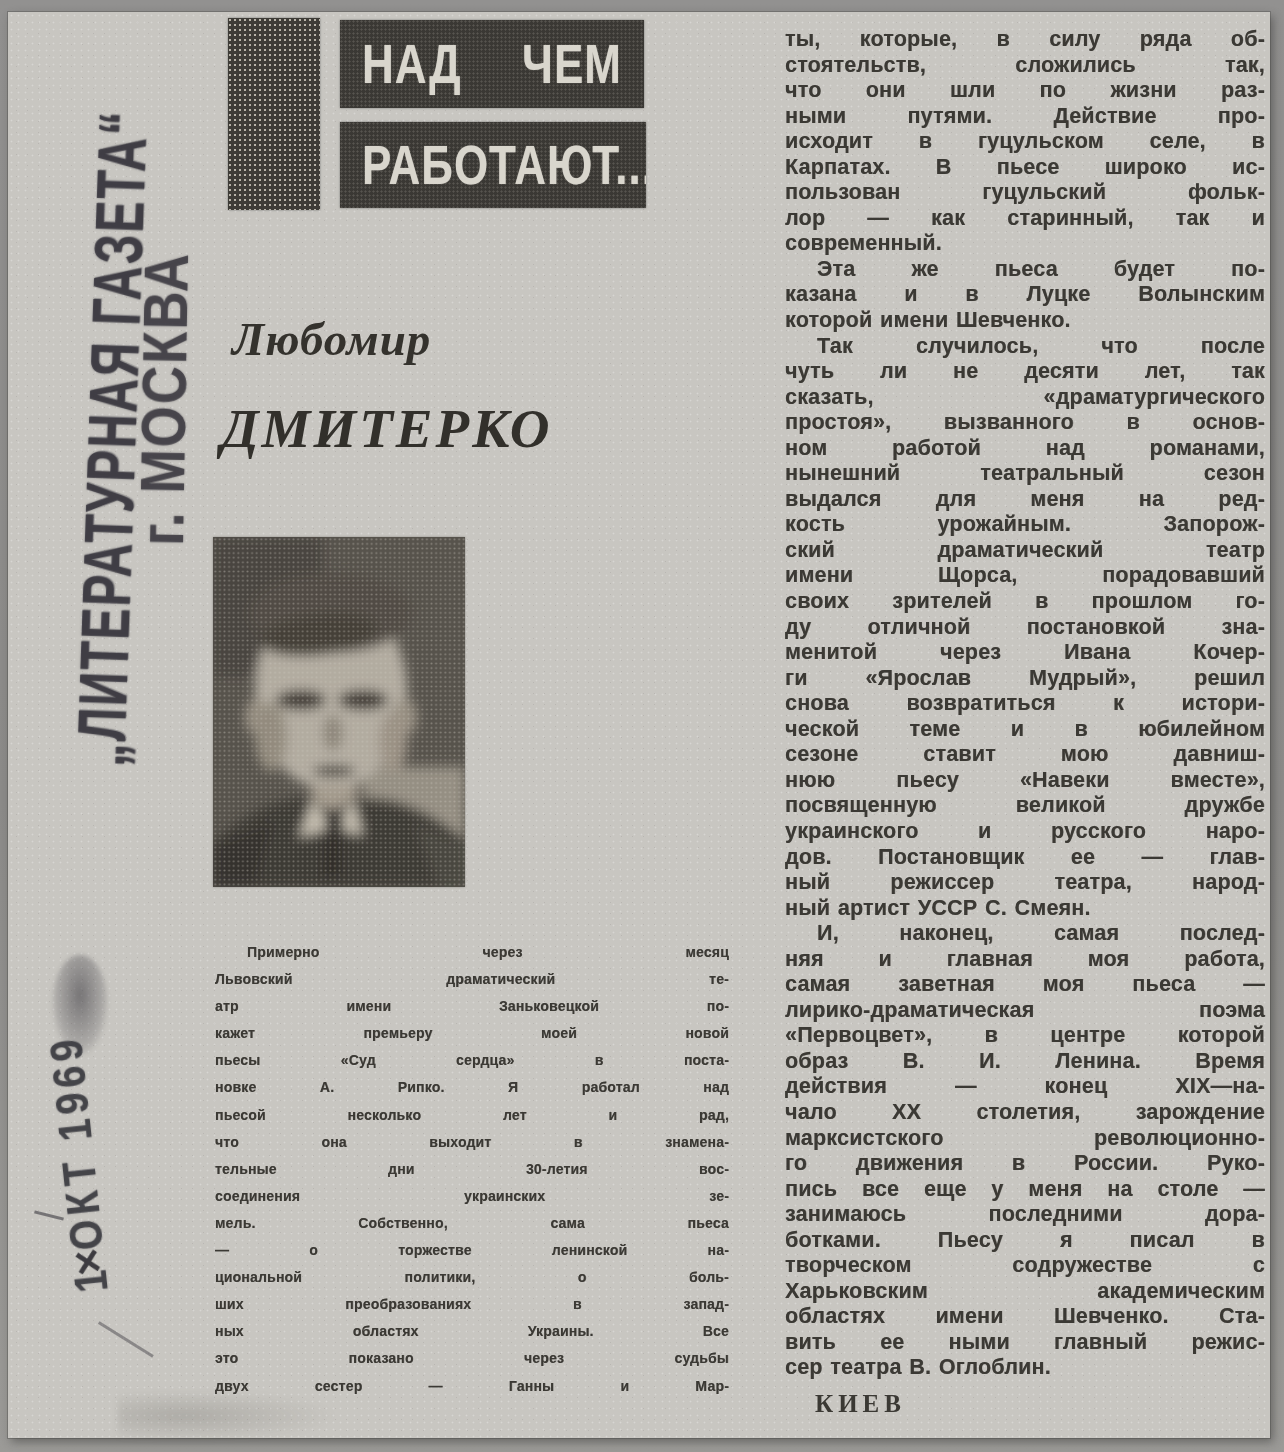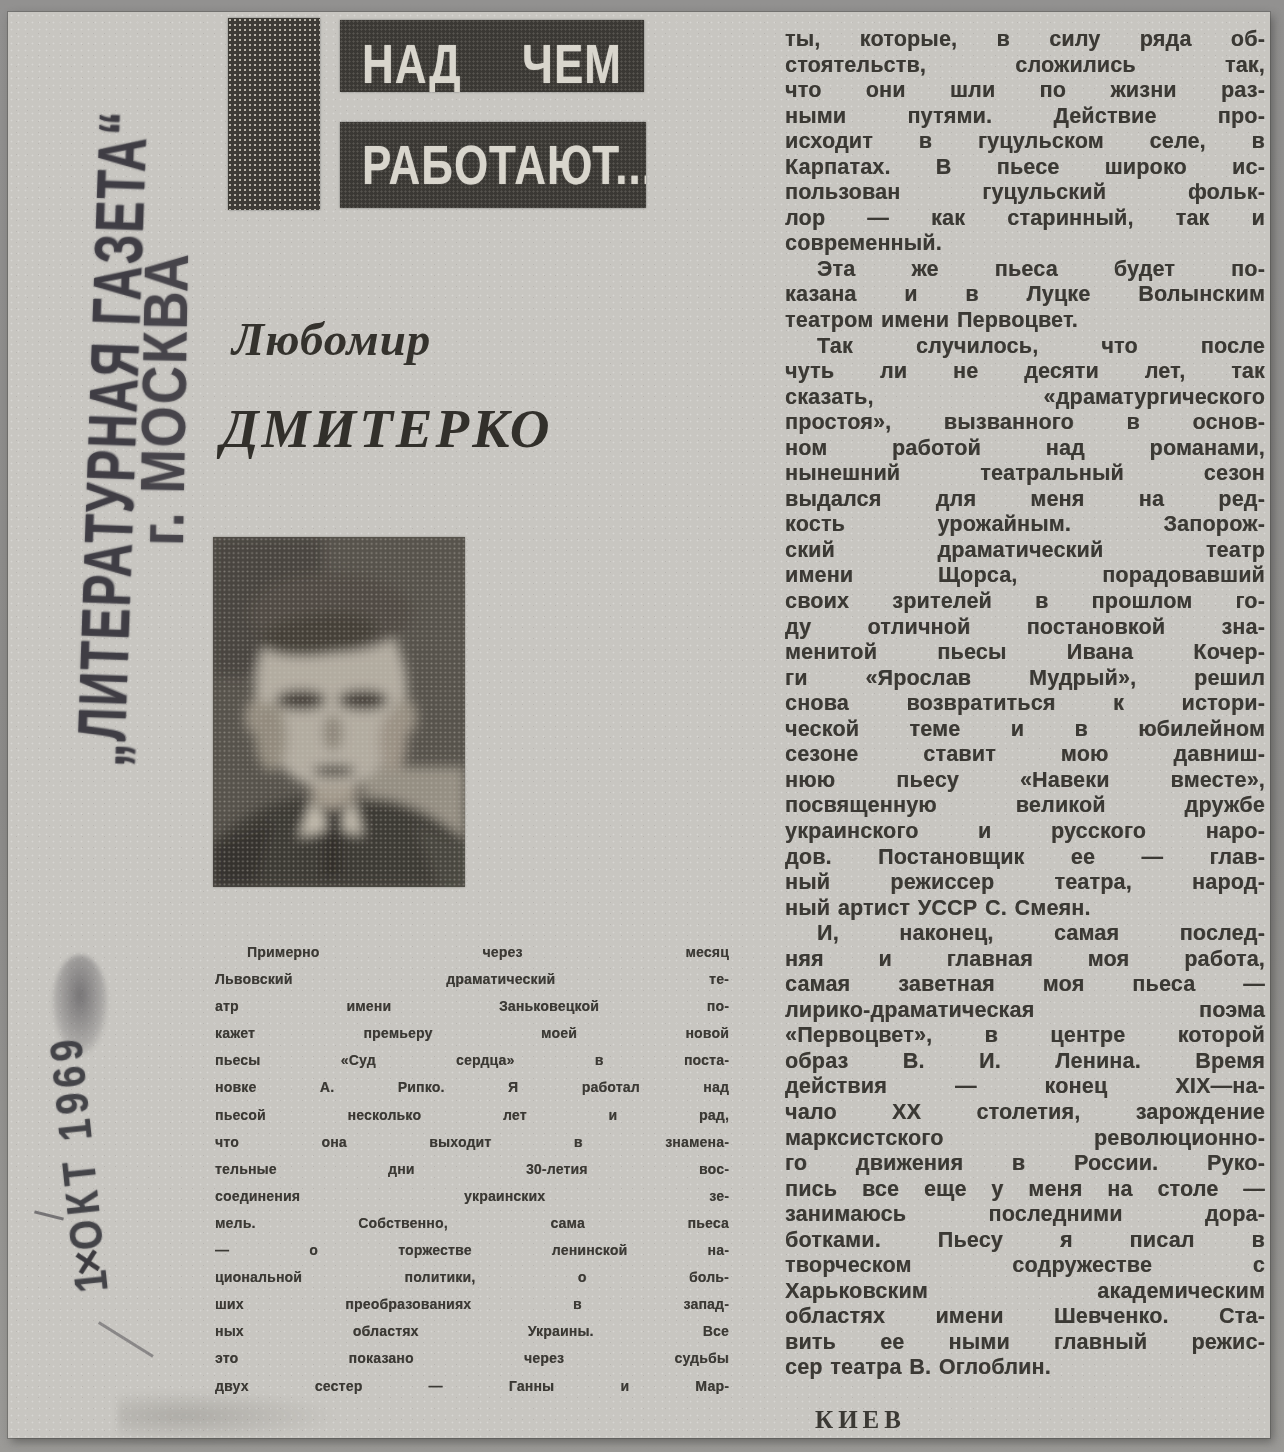--- a/index.html
+++ b/index.html
@@ -27,21 +27,21 @@
     background-size:5px 5px;
     box-shadow:0 0 2px rgba(40,40,38,.5);
   }
   .rubric-box{
     position:absolute;background-color:#3a3834;
     background-image:radial-gradient(circle at 1.5px 1.5px,rgba(190,185,175,.22) .9px,transparent 1.2px);
     background-size:4px 4px;
     box-shadow:0 0 2px rgba(40,40,38,.5);
     color:#d9d6cd;overflow:hidden;
   }
-  .rubric-box.b1{left:332px;top:8px;width:304px;height:72px;}
+  .rubric-box.b1{left:332px;top:8px;width:304px;height:88px;}
   .rubric-box.b2{left:332px;top:110px;width:306px;height:86px;}
   .rubric-text{
     padding:0 22px;font-weight:700;font-size:44px;line-height:88px;
     text-align:justify;text-align-last:justify;letter-spacing:1px;
     transform:scaleY(1.28);transform-origin:center;
     text-shadow:0 0 1px rgba(220,217,208,.6);
     white-space:nowrap;
   }
   .b2 .rubric-text{line-height:86px;}
   
@@ -65,21 +65,21 @@
   .col-right .bline{line-height:25.55px;}
   .bline{
     letter-spacing:.2px;word-spacing:1.5px;white-space:nowrap;
     text-shadow:.3px .3px .5px rgba(59,57,52,.55);
   }
   .bline.j{white-space:normal;text-align:justify;text-align-last:justify;}
   .bline.ind{text-indent:32px;}
   .city{
     position:absolute;left:807px;top:1378px;
     font-family:"Liberation Serif",serif;font-weight:700;font-size:25px;
-    color:#3b3934;letter-spacing:5px;margin-top:16px;
+    color:#3b3934;letter-spacing:5px;
   }
   
   .stamp{
     position:absolute;transform-origin:0 0;white-space:nowrap;
     font-weight:700;filter:blur(.4px);
   }
   .stamp-paper-name{
     left:52px;top:753px;
     font-size:47px;letter-spacing:2px;color:rgba(52,50,58,.82);
     transform:rotate(-88deg) scale(1,1.45);
@@ -206,34 +206,34 @@
       <div class="bline j">стоятельств, сложились так,</div>
       <div class="bline j">что они шли по жизни раз-</div>
       <div class="bline j">ными путями. Действие про-</div>
       <div class="bline j">исходит в гуцульском селе, в</div>
       <div class="bline j">Карпатах. В пьесе широко ис-</div>
       <div class="bline j">пользован гуцульский фольк-</div>
       <div class="bline j">лор — как старинный, так и</div>
       <div class="bline">современный.</div>
       <div class="bline j ind">Эта же пьеса будет по-</div>
       <div class="bline j">казана и в Луцке Волынским</div>
-      <div class="bline">театром имени Первоцвет.</div>
+      <div class="bline">которой имени Шевченко.</div>
       <div class="bline j ind">Так случилось, что после</div>
       <div class="bline j">чуть ли не десяти лет, так</div>
       <div class="bline j">сказать, «драматургического</div>
       <div class="bline j">простоя», вызванного в основ-</div>
       <div class="bline j">ном работой над романами,</div>
       <div class="bline j">нынешний театральный сезон</div>
       <div class="bline j">выдался для меня на ред-</div>
       <div class="bline j">кость урожайным. Запорож-</div>
       <div class="bline j">ский драматический театр</div>
       <div class="bline j">имени Щорса, порадовавший</div>
       <div class="bline j">своих зрителей в прошлом го-</div>
       <div class="bline j">ду отличной постановкой зна-</div>
-      <div class="bline j">менитой пьесы Ивана Кочер-</div>
+      <div class="bline j">менитой через Ивана Кочер-</div>
       <div class="bline j">ги «Ярослав Мудрый», решил</div>
       <div class="bline j">снова возвратиться к истори-</div>
       <div class="bline j">ческой теме и в юбилейном</div>
       <div class="bline j">сезоне ставит мою давниш-</div>
       <div class="bline j">нюю пьесу «Навеки вместе»,</div>
       <div class="bline j">посвященную великой дружбе</div>
       <div class="bline j">украинского и русского наро-</div>
       <div class="bline j">дов. Постановщик ее — глав-</div>
       <div class="bline j">ный режиссер театра, народ-</div>
       <div class="bline">ный артист УССР С. Смеян.</div>

